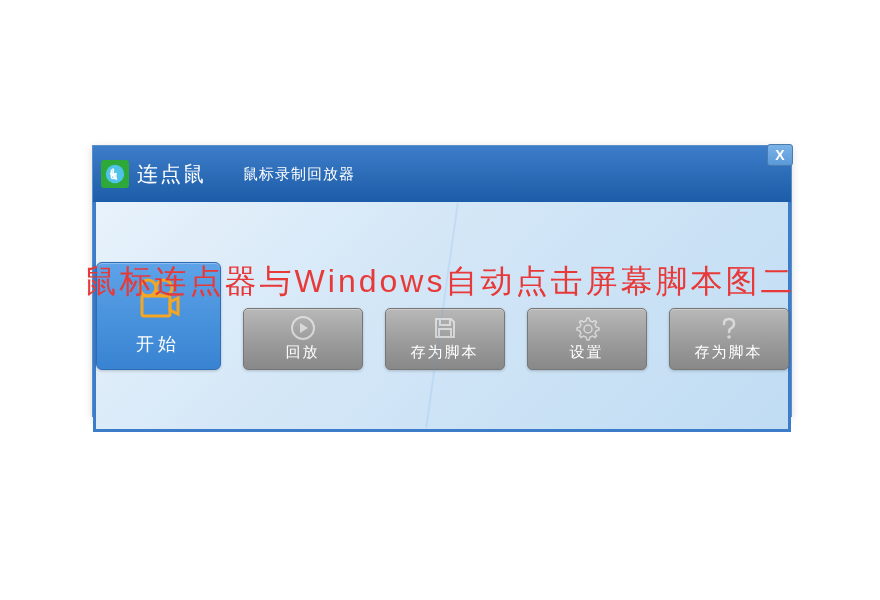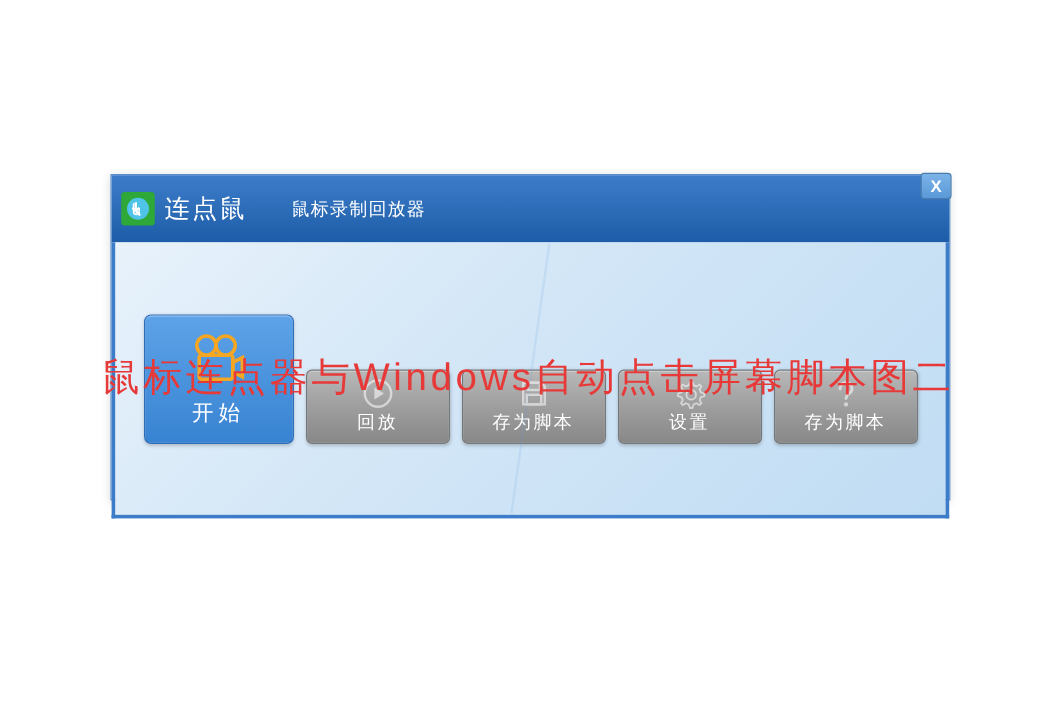--- a/index.html
+++ b/index.html
@@ -136,40 +136,41 @@
       height: 62px;
       background: linear-gradient(to bottom, #b8b8b8 0%, #9e9e9e 50%, #888888 100%);
       border: 1px solid #777777;
       border-radius: 5px;
       display: flex;
       flex-direction: column;
       align-items: center;
       justify-content: center;
       cursor: pointer;
       box-shadow: inset 0 1px 0 rgba(255,255,255,0.3), 0 1px 3px rgba(0,0,0,0.2);
+      margin-left: 12px;
     }
     .small-button .icon-slot {
       width: 28px;
       height: 26px;
       display: flex;
       align-items: center;
       justify-content: center;
       margin-bottom: 2px;
       opacity: 0.55;
     }
     .small-button-label {
       color: #ffffff;
       font-size: 15px;
       letter-spacing: 2px;
     }
     .overlay-text {
       position: absolute;
       left: 0;
       right: 0;
-      top: 293px;
+      top: 260px;
       text-align: center;
       color: #e83939;
       font-size: 32px;
       font-weight: 500;
       letter-spacing: 3px;
       font-family: "Microsoft YaHei", sans-serif;
       pointer-events: none;
       z-index: 10;
     }
   </style>

